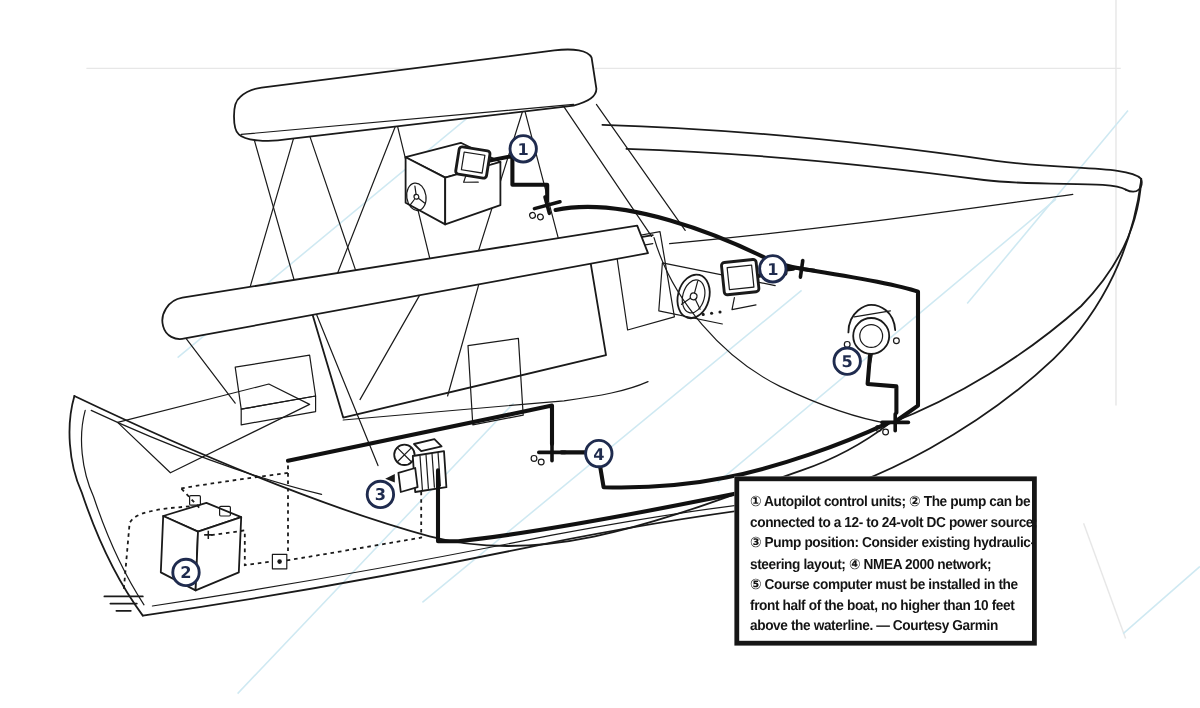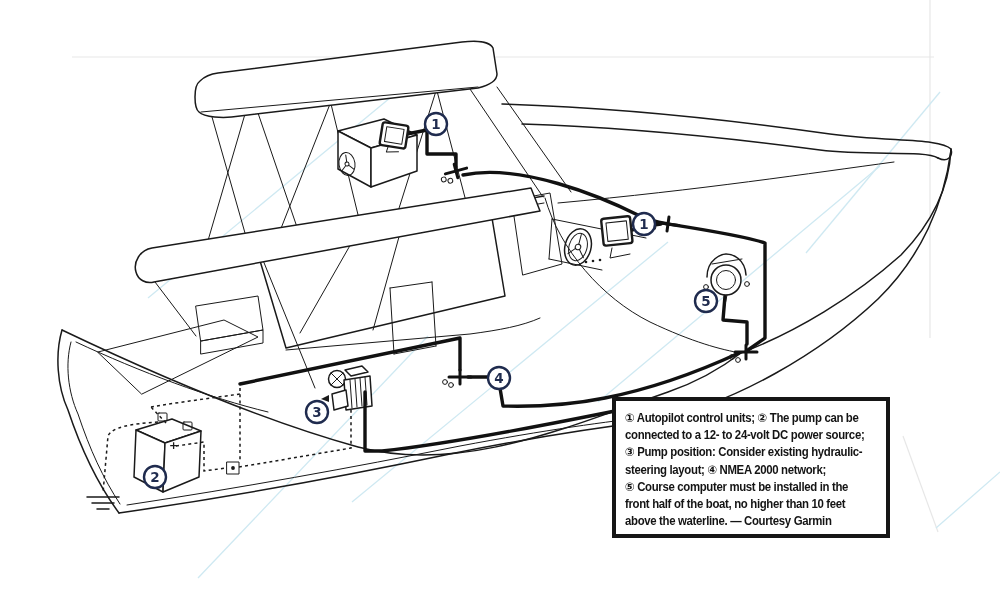--- a/index.html
+++ b/index.html
@@ -14,21 +14,21 @@
   .tee {fill:none;stroke:#111111;stroke-width:3;stroke-linecap:round;}
   .dash{fill:none;stroke:#1a1a1a;stroke-width:1.5;stroke-dasharray:3,3.2;stroke-linecap:butt;}
   .guide{fill:none;stroke:#cfe9f2;stroke-width:1.3;}
   .faint{fill:none;stroke:#e7e7e7;stroke-width:1.2;}
   .mark circle{fill:#ffffff;stroke:#1f2b4e;stroke-width:2.4;}
   .mark text{fill:#1f2b4e;font-size:13.5px;font-weight:bold;text-anchor:middle;
              font-family:"DejaVu Sans","Liberation Sans",sans-serif;}
   .inkfill{fill:#1a1a1a;stroke:none;}
   .plus{fill:#1a1a1a;font-size:11px;font-weight:bold;font-family:"DejaVu Sans",sans-serif;}
   
-  .legend{position:absolute;left:612px;top:397px;width:278px;height:141px;background:#ffffff;
+  .legend{position:absolute;left:612px;top:397px;width:252px;height:141px;background:#ffffff;
           border:4px solid #161616;box-sizing:border-box;padding:9px 6px 0 9px;color:#141414;}
   .legend-lines{transform:scaleX(.95);transform-origin:0 0;}
   .legend-line{font-size:12px;line-height:17.2px;font-weight:bold;letter-spacing:-0.35px;white-space:nowrap;}
 </style>
 </head>
 <body>
 
 <div class="stage">
 <svg width="1000" height="590" viewBox="0 0 1000 590">
 

